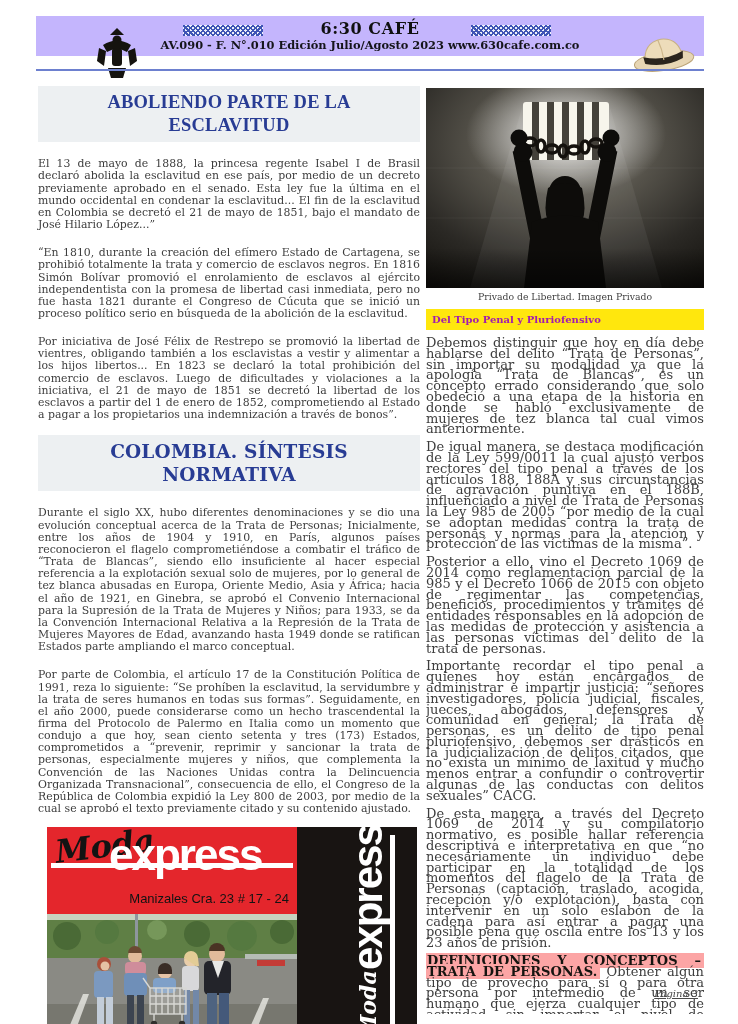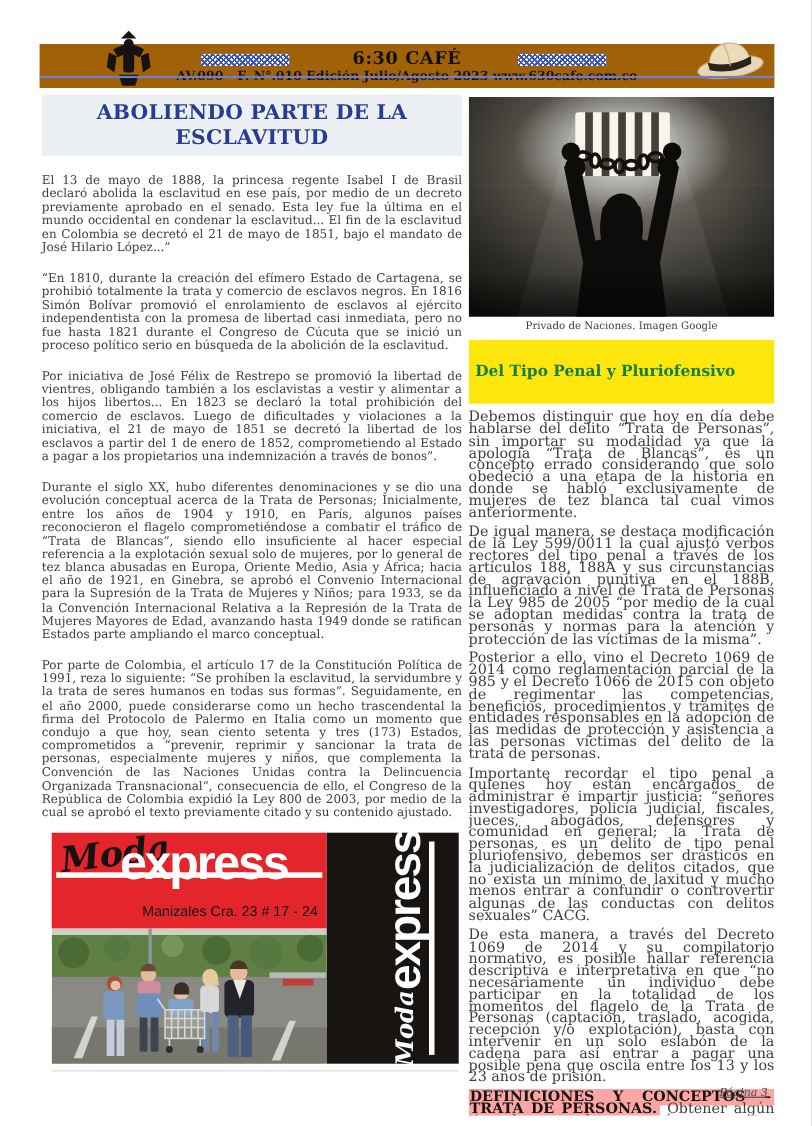--- a/index.html
+++ b/index.html
@@ -1,47 +1,47 @@
 <!DOCTYPE html>
 <html><head>
 <meta charset="utf-8">
 <style>
   html,body{margin:0;padding:0;}
   body{background:#9a9a9a;font-family:"DejaVu Serif","Liberation Serif",serif;}
   .page{position:relative;width:738px;height:1024px;background:#ffffff;margin:0 auto;overflow:hidden;}
 
   
-  .masthead{position:absolute;left:36px;top:40px;width:668px;height:40px;background:#a16207;}
+  .masthead{position:absolute;left:36px;top:16px;width:668px;height:40px;background:#c4b5fd;}
   .mast-title{position:absolute;left:0;right:0;top:3px;text-align:center;font-size:16px;font-weight:bold;color:#101010;letter-spacing:.6px;}
   .mast-subtitle{position:absolute;left:0;right:0;top:22px;text-align:center;font-size:11.4px;font-weight:bold;color:#15151a;}
   .ornament{position:absolute;top:9px;width:80px;height:11px;background-color:#eef0fa;
     background-image:repeating-linear-gradient(45deg,#3f55b5 0 1.5px,rgba(0,0,0,0) 1.5px 3.5px),
                      repeating-linear-gradient(-45deg,#3f55b5 0 1.5px,rgba(0,0,0,0) 1.5px 3.5px);}
   .ornament.left{left:147px;} .ornament.right{right:153px;}
   .logo-wrap{position:absolute;left:95px;top:27px;width:44px;height:52px;}
   .hat-wrap{position:absolute;left:630px;top:33px;width:66px;height:42px;}
   .blue-rule{position:absolute;left:36px;top:69px;width:668px;height:2px;background:#6d80cf;}
 
   
   .col-left{position:absolute;left:38px;top:86px;width:382px;}
   .col-right{position:absolute;left:426px;top:88px;width:278px;height:926px;overflow:hidden;}
 
   .box-head{background:#edf0f2;color:#283c94;font-weight:bold;text-align:center;
     font-size:18.5px;line-height:1.25;padding:5px 8px;letter-spacing:.2px;}
-  .box-head.first{margin-bottom:8px;}
+  .box-head.first{margin-bottom:8px;font-family:Liberation Serif, serif;}
   .box-head.second{margin:14px 0 10px 0;}
 
   .lp{font-size:10.9px;line-height:12.15px;text-align:justify;color:#3d3d3d;margin:16px 0 9px 0;}
   .rp{font-size:13px;line-height:10.8px;text-align:justify;color:#3d3d3d;margin:0 0 7px 0;}
 
   
   .photo-frame{width:278px;height:200px;display:block;}
   .photo-caption{font-size:9.3px;color:#3f3f3f;text-align:center;margin:3px 0 7px 0;}
-  .yellow-head{display:block;background:#ffe70d;color:#15803d;font-weight:bold;
-    font-size:14px;line-height:1.3;padding:20px 6px;margin:0 0 8px 0;}
+  .yellow-head{display:block;background:#ffe70d;color:#a21caf;font-weight:bold;
+    font-size:10px;line-height:1.3;padding:4px 6px;margin:0 0 8px 0;}
   .hl-lead{background:#fca5a5;font-weight:bold;color:#161410;padding:0 3px 0 1px;
     -webkit-box-decoration-break:clone;box-decoration-break:clone;}
 
   
   .ad{position:relative;margin:12px 0 0 9px;width:370px;height:210px;display:flex;}
   .ad-main{position:relative;width:250px;height:210px;}
   .ad-red{position:relative;width:250px;height:87px;background:#e4262c;overflow:hidden;}
   .ad-line{position:absolute;left:4px;right:4px;top:36px;height:5px;background:#ffffff;}
   .moda-script{position:absolute;left:8px;top:0px;font-family:"DejaVu Serif",serif;
     font-style:italic;font-weight:bold;font-size:32px;color:#131313;transform:rotate(-7deg);}
@@ -101,20 +101,21 @@
   <div class="blue-rule"></div>
 
   <div class="col-left">
 
     <div class="box-head first">ABOLIENDO PARTE DE LA ESCLAVITUD</div>
 
     <p class="lp">El 13 de mayo de 1888, la princesa regente Isabel I de Brasil declaró abolida la esclavitud en ese país, por medio de un decreto previamente aprobado en el senado. Esta ley fue la última en el mundo occidental en condenar la esclavitud... El fin de la esclavitud en Colombia se decretó el 21 de mayo de 1851, bajo el mandato de José Hilario López...”</p>
     <p class="lp">“En 1810, durante la creación del efímero Estado de Cartagena, se prohibió totalmente la trata y comercio de esclavos negros. En 1816 Simón Bolívar promovió el enrolamiento de esclavos al ejército independentista con la promesa de libertad casi inmediata, pero no fue hasta 1821 durante el Congreso de Cúcuta que se inició un proceso político serio en búsqueda de la abolición de la esclavitud.</p>
     <p class="lp">Por iniciativa de José Félix de Restrepo se promovió la libertad de vientres, obligando también a los esclavistas a vestir y alimentar a los hijos libertos... En 1823 se declaró la total prohibición del comercio de esclavos. Luego de dificultades y violaciones a la iniciativa, el 21 de mayo de 1851 se decretó la libertad de los esclavos a partir del 1 de enero de 1852, comprometiendo al Estado a pagar a los propietarios una indemnización a través de bonos”.</p>
 
+    <div class="box-head second">COLOMBIA. SÍNTESIS NORMATIVA</div>
 
     <p class="lp">Durante el siglo XX, hubo diferentes denominaciones y se dio una evolución conceptual acerca de la Trata de Personas; Inicialmente, entre los años de 1904 y 1910, en París, algunos países reconocieron el flagelo comprometiéndose a combatir el tráfico de “Trata de Blancas”, siendo ello insuficiente al hacer especial referencia a la explotación sexual solo de mujeres, por lo general de tez blanca abusadas en Europa, Oriente Medio, Asia y África; hacia el año de 1921, en Ginebra, se aprobó el Convenio Internacional para la Supresión de la Trata de Mujeres y Niños; para 1933, se da la Convención Internacional Relativa a la Represión de la Trata de Mujeres Mayores de Edad, avanzando hasta 1949 donde se ratifican Estados parte ampliando el marco conceptual.</p>
     <p class="lp">Por parte de Colombia, el artículo 17 de la Constitución Política de 1991, reza lo siguiente: “Se prohíben la esclavitud, la servidumbre y la trata de seres humanos en todas sus formas”. Seguidamente, en el año 2000, puede considerarse como un hecho trascendental la firma del Protocolo de Palermo en Italia como un momento que condujo a que hoy, sean ciento setenta y tres (173) Estados, comprometidos a “prevenir, reprimir y sancionar la trata de personas, especialmente mujeres y niños, que complementa la Convención de las Naciones Unidas contra la Delincuencia Organizada Transnacional”, consecuencia de ello, el Congreso de la República de Colombia expidió la Ley 800 de 2003, por medio de la cual se aprobó el texto previamente citado y su contenido ajustado.</p>
 
     <div class="ad">
       <div class="ad-main">
         <div class="ad-red">
           <div class="ad-line"></div>
           <span class="moda-script">Moda</span>
           <span class="ad-express">express</span>
@@ -246,21 +247,21 @@
         <circle cx="93" cy="50" r="8.5"></circle>
           <circle cx="185" cy="50" r="8.5"></circle>
         <circle cx="97" cy="64" r="9.5"></circle>
           <circle cx="181" cy="64" r="9.5"></circle>
         <circle cx="139" cy="104" r="16"></circle>
         <path d="M122,100 q-5,22 0,34 h34 q5,-12 0,-34 q-17,-10 -34,0 z"></path>
         <path d="M106,134 q33,-13 66,0 l8,66 h-82 z"></path>
       </g>
       <rect y="160" width="278" height="40" fill="url(#floor)"></rect>
     </svg>
-    <div class="photo-caption">Privado de Naciones. Imagen Google</div>
+    <div class="photo-caption">Privado de Libertad. Imagen Privado</div>
 
     <div class="yellow-head">Del Tipo Penal y Pluriofensivo</div>
 
     <p class="rp">Debemos distinguir que hoy en día debe hablarse del delito “Trata de Personas”, sin importar su modalidad ya que la apología “Trata de Blancas”, es un concepto errado considerando que solo obedeció a una etapa de la historia en donde se habló exclusivamente de mujeres de tez blanca tal cual vimos anteriormente.</p>
     <p class="rp">De igual manera, se destaca modificación de la Ley 599/0011 la cual ajustó verbos rectores del tipo penal a través de los artículos 188, 188A y sus circunstancias de agravación punitiva en el 188B, influenciado a nivel de Trata de Personas la Ley 985 de 2005 “por medio de la cual se adoptan medidas contra la trata de personas y normas para la atención y protección de las víctimas de la misma”.</p>
     <p class="rp">Posterior a ello, vino el Decreto 1069 de 2014 como reglamentación parcial de la 985 y el Decreto 1066 de 2015 con objeto de regimentar las competencias, beneficios, procedimientos y trámites de entidades responsables en la adopción de las medidas de protección y asistencia a las personas víctimas del delito de la trata de personas.</p>
     <p class="rp">Importante recordar el tipo penal a quienes hoy están encargados de administrar e impartir justicia: “señores investigadores, policía judicial, fiscales, jueces, abogados, defensores y comunidad en general; la Trata de personas, es un delito de tipo penal pluriofensivo, debemos ser drásticos en la judicialización de delitos citados, que no exista un mínimo de laxitud y mucho menos entrar a confundir o controvertir algunas de las conductas con delitos sexuales” CACG.</p>
     <p class="rp">De esta manera, a través del Decreto 1069 de 2014 y su compilatorio normativo, es posible hallar referencia descriptiva e interpretativa en que “no necesariamente un individuo debe participar en la totalidad de los momentos del flagelo de la Trata de Personas (captación, traslado, acogida, recepción y/o explotación), basta con intervenir en un solo eslabón de la cadena para así entrar a pagar una posible pena que oscila entre los 13 y los 23 años de prisión.</p>
 
     <p class="rp"><span class="hl-lead">DEFINICIONES Y CONCEPTOS – TRATA DE PERSONAS.</span> <span>Obtener algún tipo de provecho para sí o para otra persona por intermedio de un ser humano que ejerza cualquier tipo de actividad, sin importar el nivel de consentimiento. Lo antes mencionado, conforma una simple y clara definición que se aproxima al entendimiento del flagelo de la Trata. Consecuentemente, amparados en la Ley 599/00 y sus modificaciones, los verbos rectores y momentos que hacen referencia al delito de la Trata de Personas podemos enmarcarlos dentro de: Captación, “momento en donde un sujeto denominado reclutador, seduce ganándose la confianza de la Potencial Víctima de la Trata de Personas (PVTP) a fin de influenciarla”; Traslado, (movilización de un lugar a otro); Acogida, (recibimiento e instalación de la PVTP); Explotación, (obtener provecho económico o cualquier otro beneficio.</span></p>

